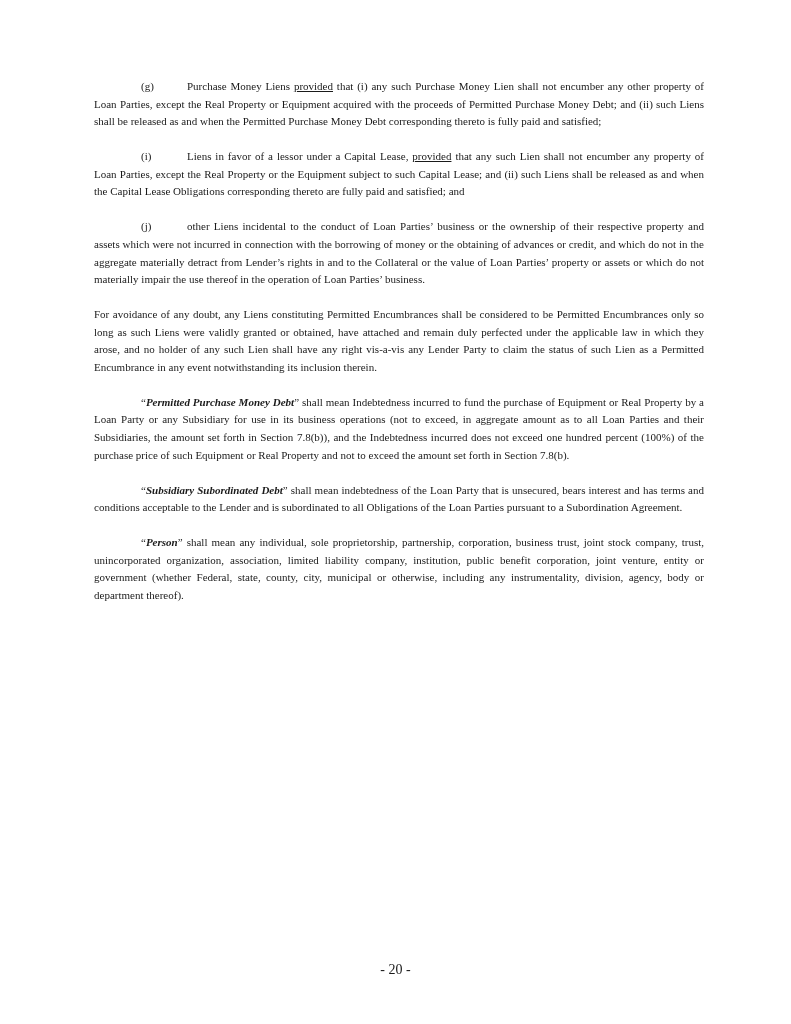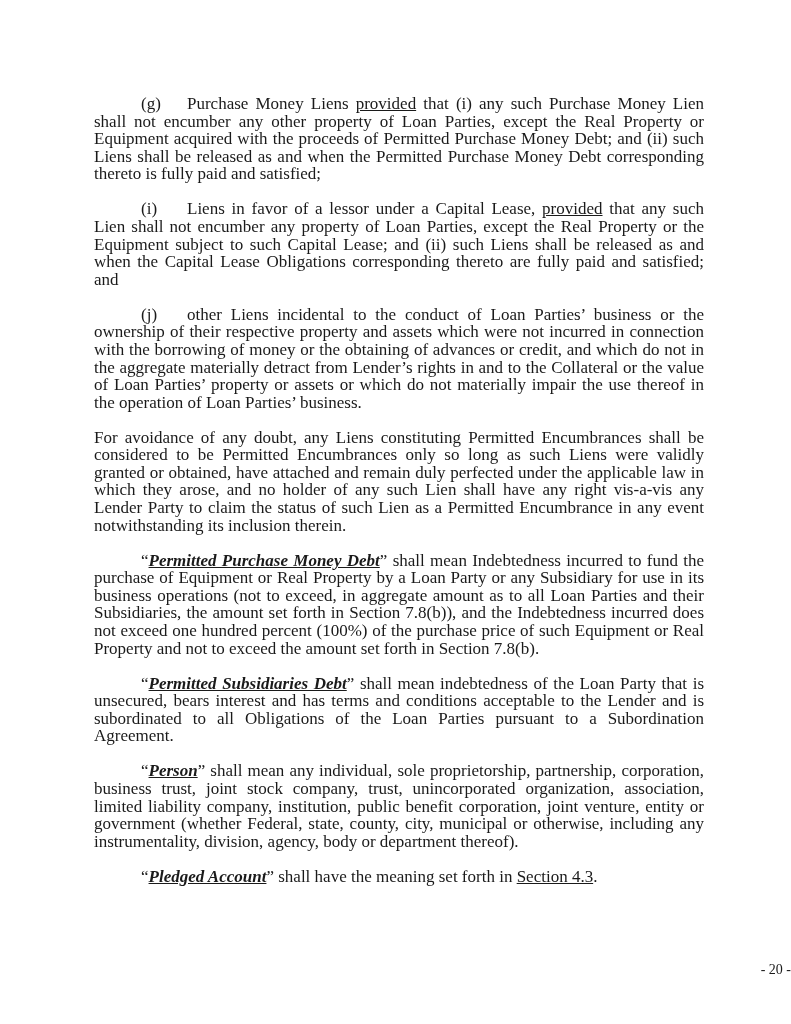--- a/index.html
+++ b/index.html
@@ -1,29 +1,29 @@
 <!DOCTYPE html>
 <html><head>
 <meta charset="utf-8">
 <style>
   html, body { margin: 0; padding: 0; background: #ffffff; }
   body { width: 791px; height: 1024px; position: relative; overflow: hidden; }
   .page {
-    position: absolute; left: 94px; top: 95px; width: 610px;
+    position: absolute; left: 94px; top: 78px; width: 610px;
     font-family: "Liberation Serif", "DejaVu Serif", serif;
-    font-size: 17px; line-height: 17.6px; color: #1a1a1a;
+    font-size: 11px; line-height: 17.6px; color: #1a1a1a;
   }
   p { margin: 0 0 17.4px 0; text-align: justify; }
   .indent { text-indent: 47px; }
   .item { position: relative; }
   .label { display: inline-block; width: 46px; margin-left: 47px; text-indent: 0; }
-  .term { font-weight: bold; font-style: italic; text-decoration: underline; }
+  .term { font-weight: bold; font-style: italic; }
   u, .u { text-decoration: underline; }
   .footer {
-    position: absolute; left: 0; width: 791px; top: 962px; text-align: right;
+    position: absolute; left: 0; width: 791px; top: 962px; text-align: center;
     font-family: "Liberation Serif", "DejaVu Serif", serif; font-size: 14px; color: #1a1a1a;
   }
 </style>
 </head>
 <body>
 
 <div class="page">
 
   <p class="item">
     <span class="label">(g)</span><span>Purchase Money Liens </span><span class="u">provided</span><span> that (i) any such Purchase Money Lien shall not encumber any other property of Loan Parties, except the Real Property or Equipment acquired with the proceeds of Permitted Purchase Money Debt; and (ii) such Liens shall be released as and when the Permitted Purchase Money Debt corresponding thereto is fully paid and satisfied;</span>
@@ -35,23 +35,22 @@
   </p>
 
   <p class="item">
     <span class="label">(j)</span><span>other Liens incidental to the conduct of Loan Parties’ business or the ownership of their respective property and assets which were not incurred in connection with the borrowing of money or the obtaining of advances or credit, and which do not in the aggregate materially detract from Lender’s rights in and to the Collateral or the value of Loan Parties’ property or assets or which do not materially impair the use thereof in the operation of Loan Parties’ business.</span>
   </p>
 
   <p>For avoidance of any doubt, any Liens constituting Permitted Encumbrances shall be considered to be Permitted Encumbrances only so long as such Liens were validly granted or obtained, have attached and remain duly perfected under the applicable law in which they arose, and no holder of any such Lien shall have any right vis-a-vis any Lender Party to claim the status of such Lien as a Permitted Encumbrance in any event notwithstanding its inclusion therein.</p>
 
   <p class="indent"><span>“</span><span class="term">Permitted Purchase Money Debt</span><span>”</span><span> shall mean Indebtedness incurred to fund the purchase of Equipment or Real Property by a Loan Party or any Subsidiary for use in its business operations (not to exceed, in aggregate amount as to all Loan Parties and their Subsidiaries, the amount set forth in Section 7.8(b)), and the Indebtedness incurred does not exceed one hundred percent (100%) of the purchase price of such Equipment or Real Property and not to exceed the amount set forth in Section 7.8(b).</span></p>
 
-  <p class="indent"><span>“</span><span class="term">Permitted Subsidiaries Debt</span><span>”</span><span> shall mean indebtedness of the Loan Party that is unsecured, bears interest and has terms and conditions acceptable to the Lender and is subordinated to all Obligations of the Loan Parties pursuant to a Subordination Agreement.</span></p>
+  <p class="indent"><span>“</span><span class="term">Subsidiary Subordinated Debt</span><span>”</span><span> shall mean indebtedness of the Loan Party that is unsecured, bears interest and has terms and conditions acceptable to the Lender and is subordinated to all Obligations of the Loan Parties pursuant to a Subordination Agreement.</span></p>
 
   <p class="indent"><span>“</span><span class="term">Person</span><span>”</span><span> shall mean any individual, sole proprietorship, partnership, corporation, business trust, joint stock company, trust, unincorporated organization, association, limited liability company, institution, public benefit corporation, joint venture, entity or government (whether Federal, state, county, city, municipal or otherwise, including any instrumentality, division, agency, body or department thereof).</span></p>
 
-  <p class="indent"><span>“</span><span class="term">Pledged Account</span><span>”</span><span> shall have the meaning set forth in </span><span class="u">Section 4.3</span><span>.</span></p>
 
 
 
 </div>
 
 <div class="footer">- 20 -</div>
 
 </body></html>

